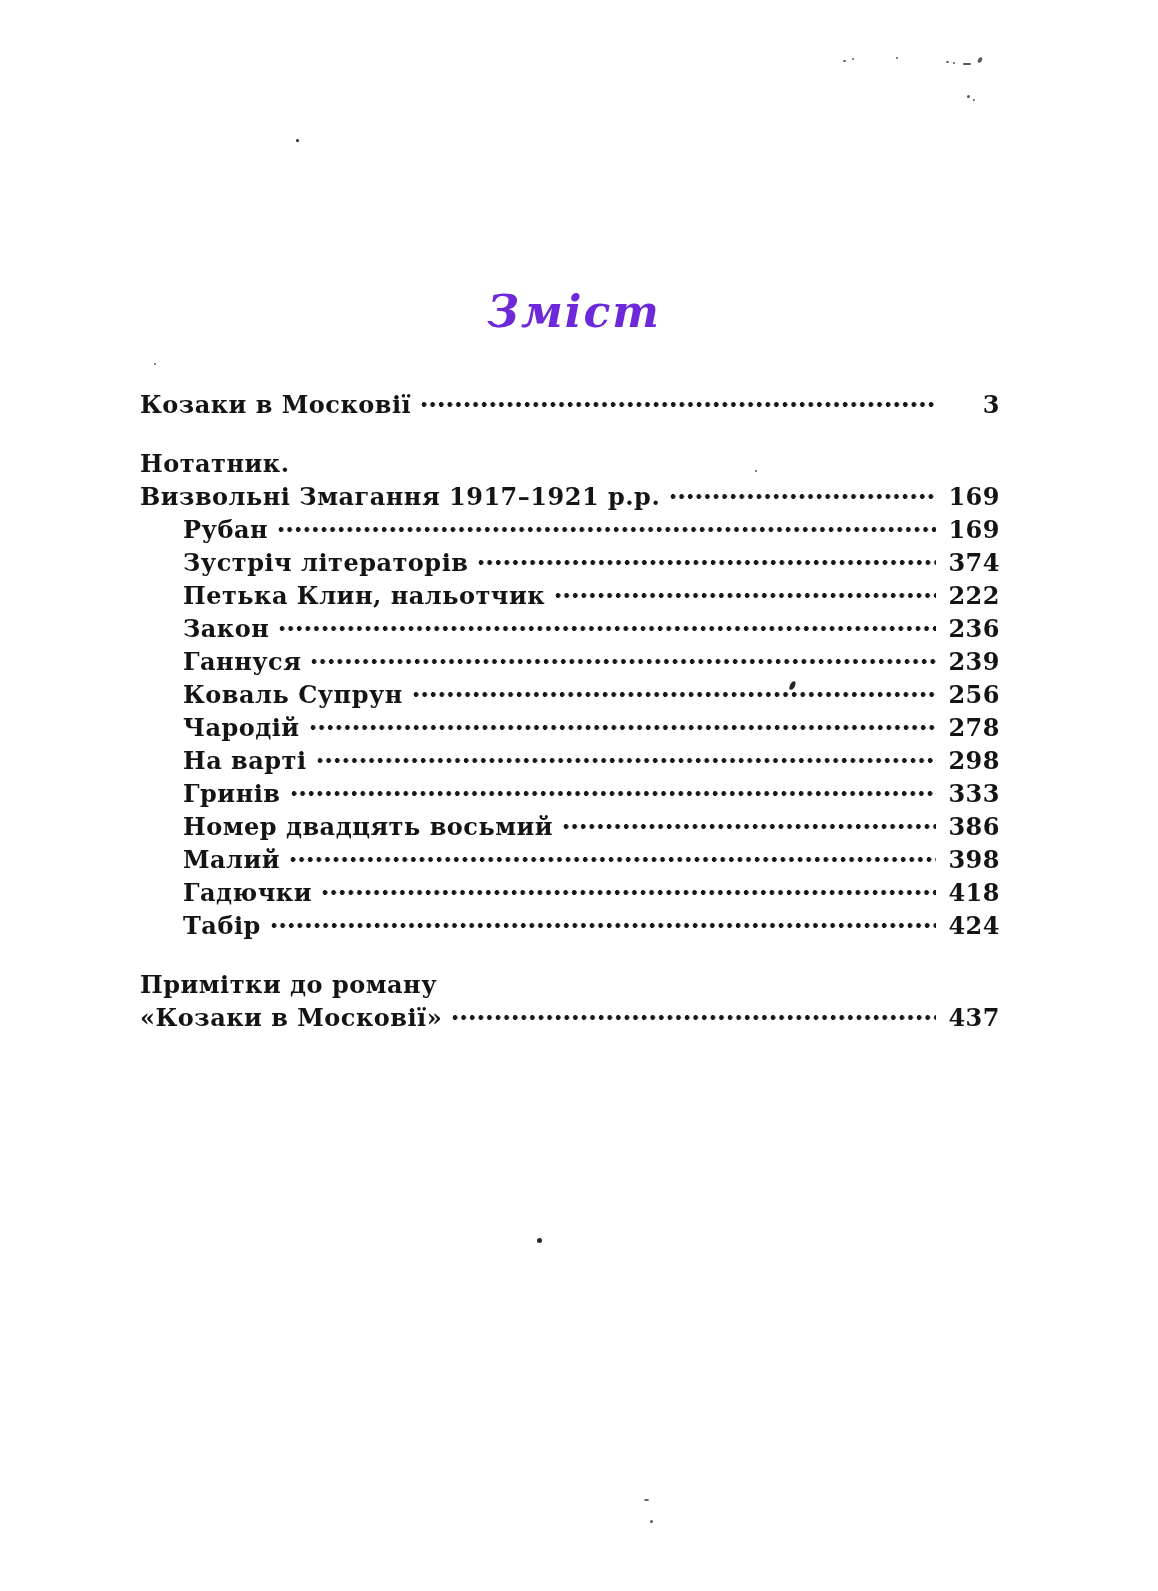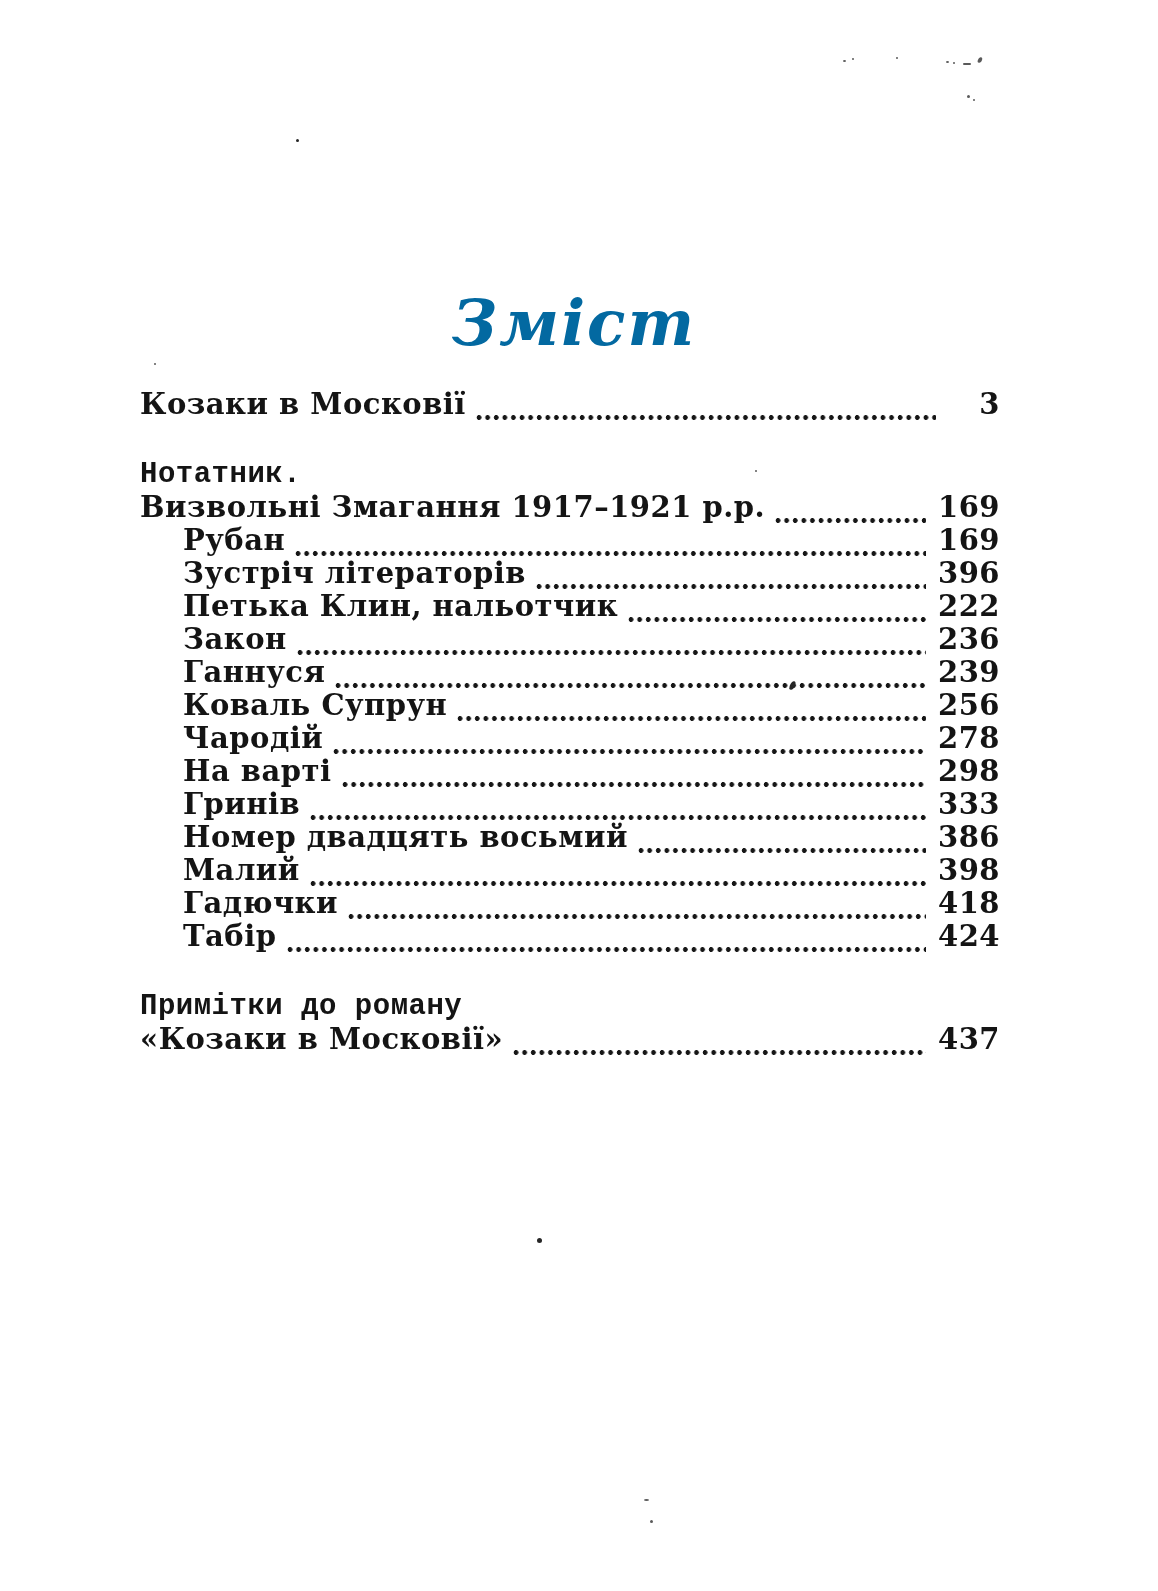--- a/index.html
+++ b/index.html
@@ -11,44 +11,44 @@
     font-family: "DejaVu Serif", serif;
     color: #141414;
     overflow: hidden;
   }
   .title {
     position: absolute;
     top: 286px;
     left: 0;
     width: 1148px;
     text-align: center;
-    font-size: 63px;
+    font-size: 44px;
     font-weight: bold;
     font-style: italic;
     letter-spacing: 2px;
-    color: #0369a1;
+    color: #6d28d9;
   }
   .toc {
     position: absolute;
     left: 140px;
     top: 388px;
     width: 860px;
   }
   .toc-row {
     display: flex;
-    align-items: flex-end;
+    align-items: center;
     height: 33px;
     line-height: 33px;
-    font-size: 29px;
+    font-size: 24px;
     font-weight: bold;
     letter-spacing: 0.5px;
     white-space: nowrap;
   }
   .toc-row.indent { padding-left: 43px; }
-  .toc-row.gap-before { margin-top: 37px; font-family: Liberation Mono, monospace; }
+  .toc-row.gap-before { margin-top: 26px; }
   .toc-row.sub-first { margin-top: 0; }
   .toc-label { flex: 0 0 auto; }
   .leader {
     flex: 1 1 auto;
     min-width: 16px;
     height: 7px;
     margin: 0 12px 0 9px;
     background-image: radial-gradient(circle at 4px 3.5px, #161616 2.1px, rgba(0,0,0,0) 2.7px);
     background-size: 8.6px 7px;
     background-repeat: repeat-x;
@@ -94,21 +94,21 @@
       <span class="toc-page">169</span>
     </div>
       <div class="toc-row indent sub-first">
       <span class="toc-label">Рубан</span>
       <span class="leader"></span>
       <span class="toc-page">169</span>
     </div>
       <div class="toc-row indent">
       <span class="toc-label">Зустріч літераторів</span>
       <span class="leader"></span>
-      <span class="toc-page">396</span>
+      <span class="toc-page">374</span>
     </div>
       <div class="toc-row indent">
       <span class="toc-label">Петька Клин, нальотчик</span>
       <span class="leader"></span>
       <span class="toc-page">222</span>
     </div>
       <div class="toc-row indent">
       <span class="toc-label">Закон</span>
       <span class="leader"></span>
       <span class="toc-page">236</span>

